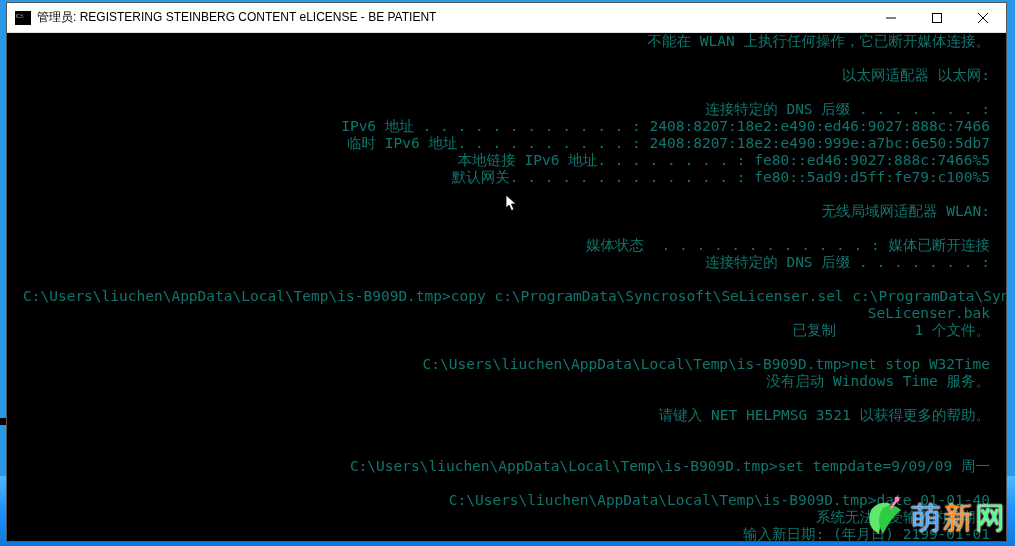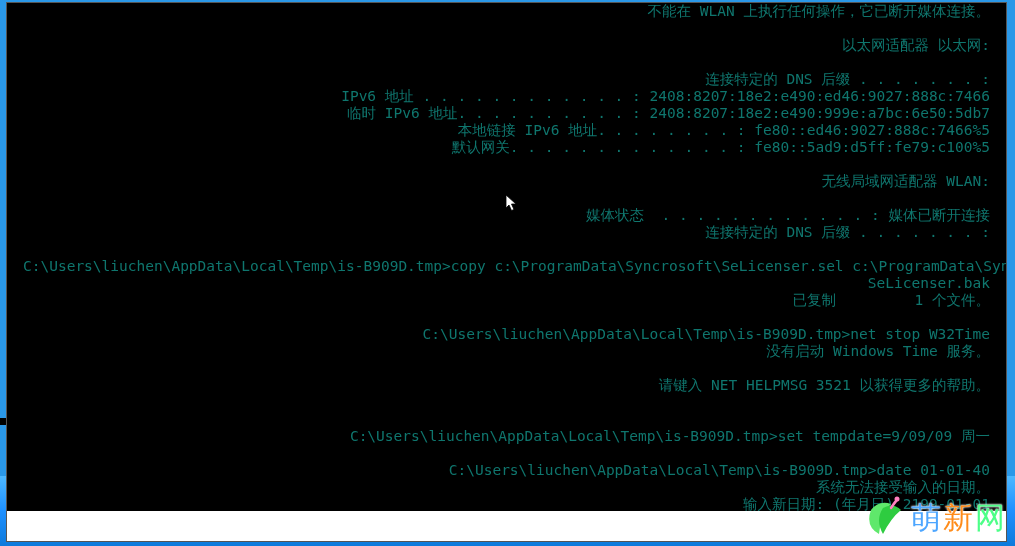--- a/index.html
+++ b/index.html
@@ -20,20 +20,39 @@
     .blue-stripe { position: absolute; left: 0; right: 0; bottom: 0; height: 70px; background: linear-gradient(#4db8ff,#1e90ff 50%,#0d7adb); z-index: -1; }
     .black-line { position: absolute; left: 0; top: 418px; width: 6px; height: 7px; background: #000; }
   </style>
 </head>
 <body>
 
 <div class="blue-stripe"></div>
 <div class="black-line"></div>
 
 <div class="window">
+  <div class="titlebar">
+    <div class="icon-box"></div>
+    <div class="title-text">管理员:  REGISTERING STEINBERG CONTENT eLICENSE - BE PATIENT</div>
+    <div class="win-btn">
+      <svg width="10" height="10" viewBox="0 0 10 10">
+          <path d="M0 5 H10" stroke="currentColor" stroke-width="1"></path>
+        </svg>
+    </div>
+    <div class="win-btn">
+      <svg width="10" height="10" viewBox="0 0 10 10">
+          <rect x="0.5" y="0.5" width="9" height="9" fill="none" stroke="currentColor" stroke-width="1"></rect>
+        </svg>
+    </div>
+    <div class="win-btn close">
+      <svg width="10" height="10" viewBox="0 0 10 10">
+          <path d="M0 0 L10 10 M10 0 L0 10" stroke="currentColor" stroke-width="1"></path>
+        </svg>
+    </div>
+  </div>
   <div class="terminal" id="terminal">不能在 WLAN 上执行任何操作，它已断开媒体连接。
 
 以太网适配器 以太网:
 
    连接特定的 DNS 后缀 . . . . . . . :
    IPv6 地址 . . . . . . . . . . . . : 2408:8207:18e2:e490:ed46:9027:888c:7466
    临时 IPv6 地址. . . . . . . . . . : 2408:8207:18e2:e490:999e:a7bc:6e50:5db7
    本地链接 IPv6 地址. . . . . . . . : fe80::ed46:9027:888c:7466%5
    默认网关. . . . . . . . . . . . . : fe80::5ad9:d5ff:fe79:c100%5
 

